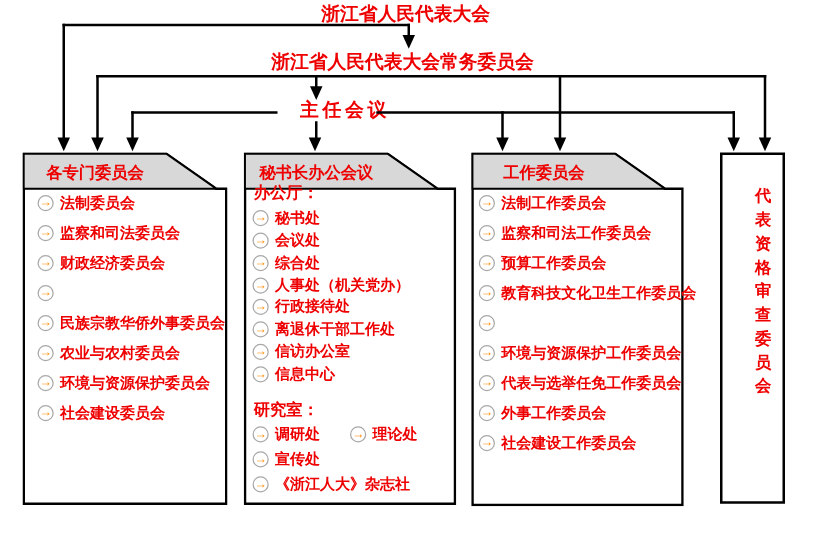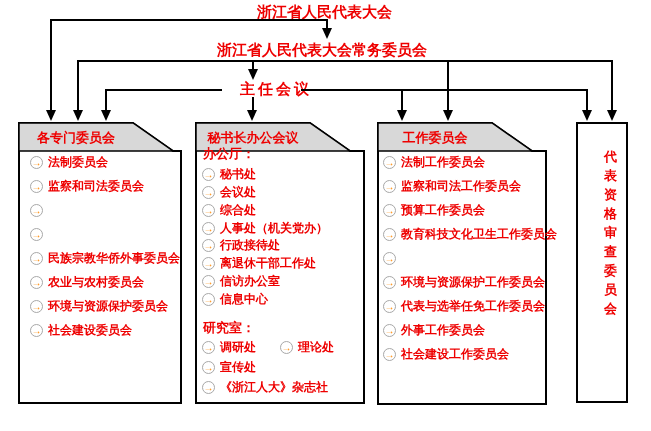--- a/index.html
+++ b/index.html
@@ -97,20 +97,21 @@
       <div class="row">
           <span class="ic">→</span>
           <span class="lbl">法制委员会</span>
         </div>
       <div class="row">
           <span class="ic">→</span>
           <span class="lbl">监察和司法委员会</span>
         </div>
       <div class="row">
           <span class="ic">→</span>
+          <span class="lbl">财政经济委员会</span>
         </div>
       <div class="row">
           <span class="ic">→</span>
         </div>
       <div class="row">
           <span class="ic">→</span>
           <span class="lbl">民族宗教华侨外事委员会</span>
         </div>
       <div class="row">
           <span class="ic">→</span>

